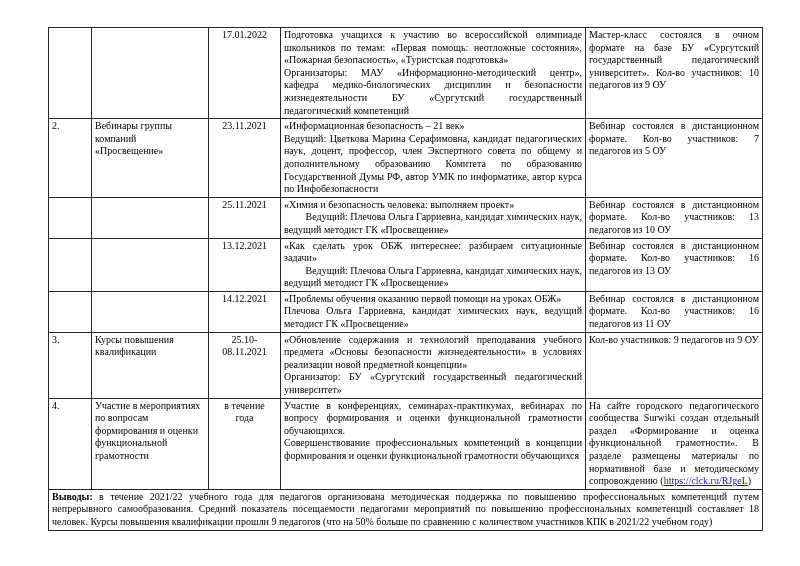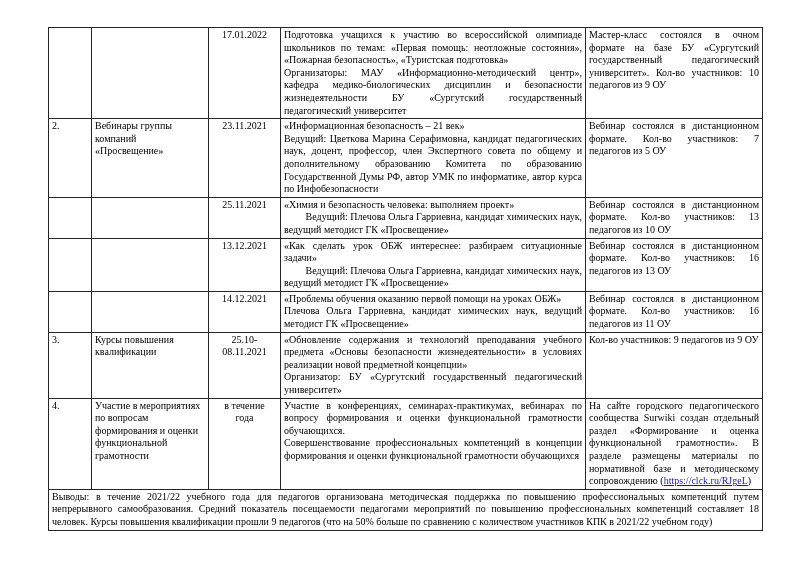--- a/index.html
+++ b/index.html
@@ -66,21 +66,21 @@
     text-align: right;
     text-align-last: left;
   }
   td.c-name .p { text-align: left; text-align-last: left; }
   td.c-date .p { text-align: center; text-align-last: center; }
   .concl {
     text-align: justify;
     text-align-last: left;
     margin: 0;
   }
-  .concl b { font-weight: normal; }
+  .concl b { font-weight: bold; }
   .proj-title {
     text-align: center;
     text-align-last: center;
     margin: 0;
     letter-spacing: 0.1px;
   }
   .lnk {
     color: #1a1aaa;
     text-decoration: underline;
   }
@@ -105,21 +105,21 @@
           <span></span>
         </td>
         <td class="c-name">
           <p class="p"></p>
         </td>
         <td class="c-date">
           <p class="p">17.01.2022</p>
         </td>
         <td class="c-content">
           <p class="p">Подготовка учащихся к участию во всероссийской олимпиаде школьников по темам: «Первая помощь: неотложные состояния», «Пожарная безопасность», «Туристская подготовка»</p>
-          <p class="p">Организаторы: МАУ «Информационно-методический центр», кафедра медико-биологических дисциплин и безопасности жизнедеятельности БУ «Сургутский государственный педагогический университет</p>
+          <p class="p">Организаторы: МАУ «Информационно-методический центр», кафедра медико-биологических дисциплин и безопасности жизнедеятельности БУ «Сургутский государственный педагогический компетенций</p>
         </td>
         <td class="c-result">
           <p class="p">Мастер-класс состоялся в очном формате на базе БУ «Сургутский государственный педагогический университет». Кол-во участников: 10 педагогов из 9 ОУ</p>
         </td>
       </tr>
 
       <tr>
         <td class="c-num">
           <span>2.</span>
         </td>

